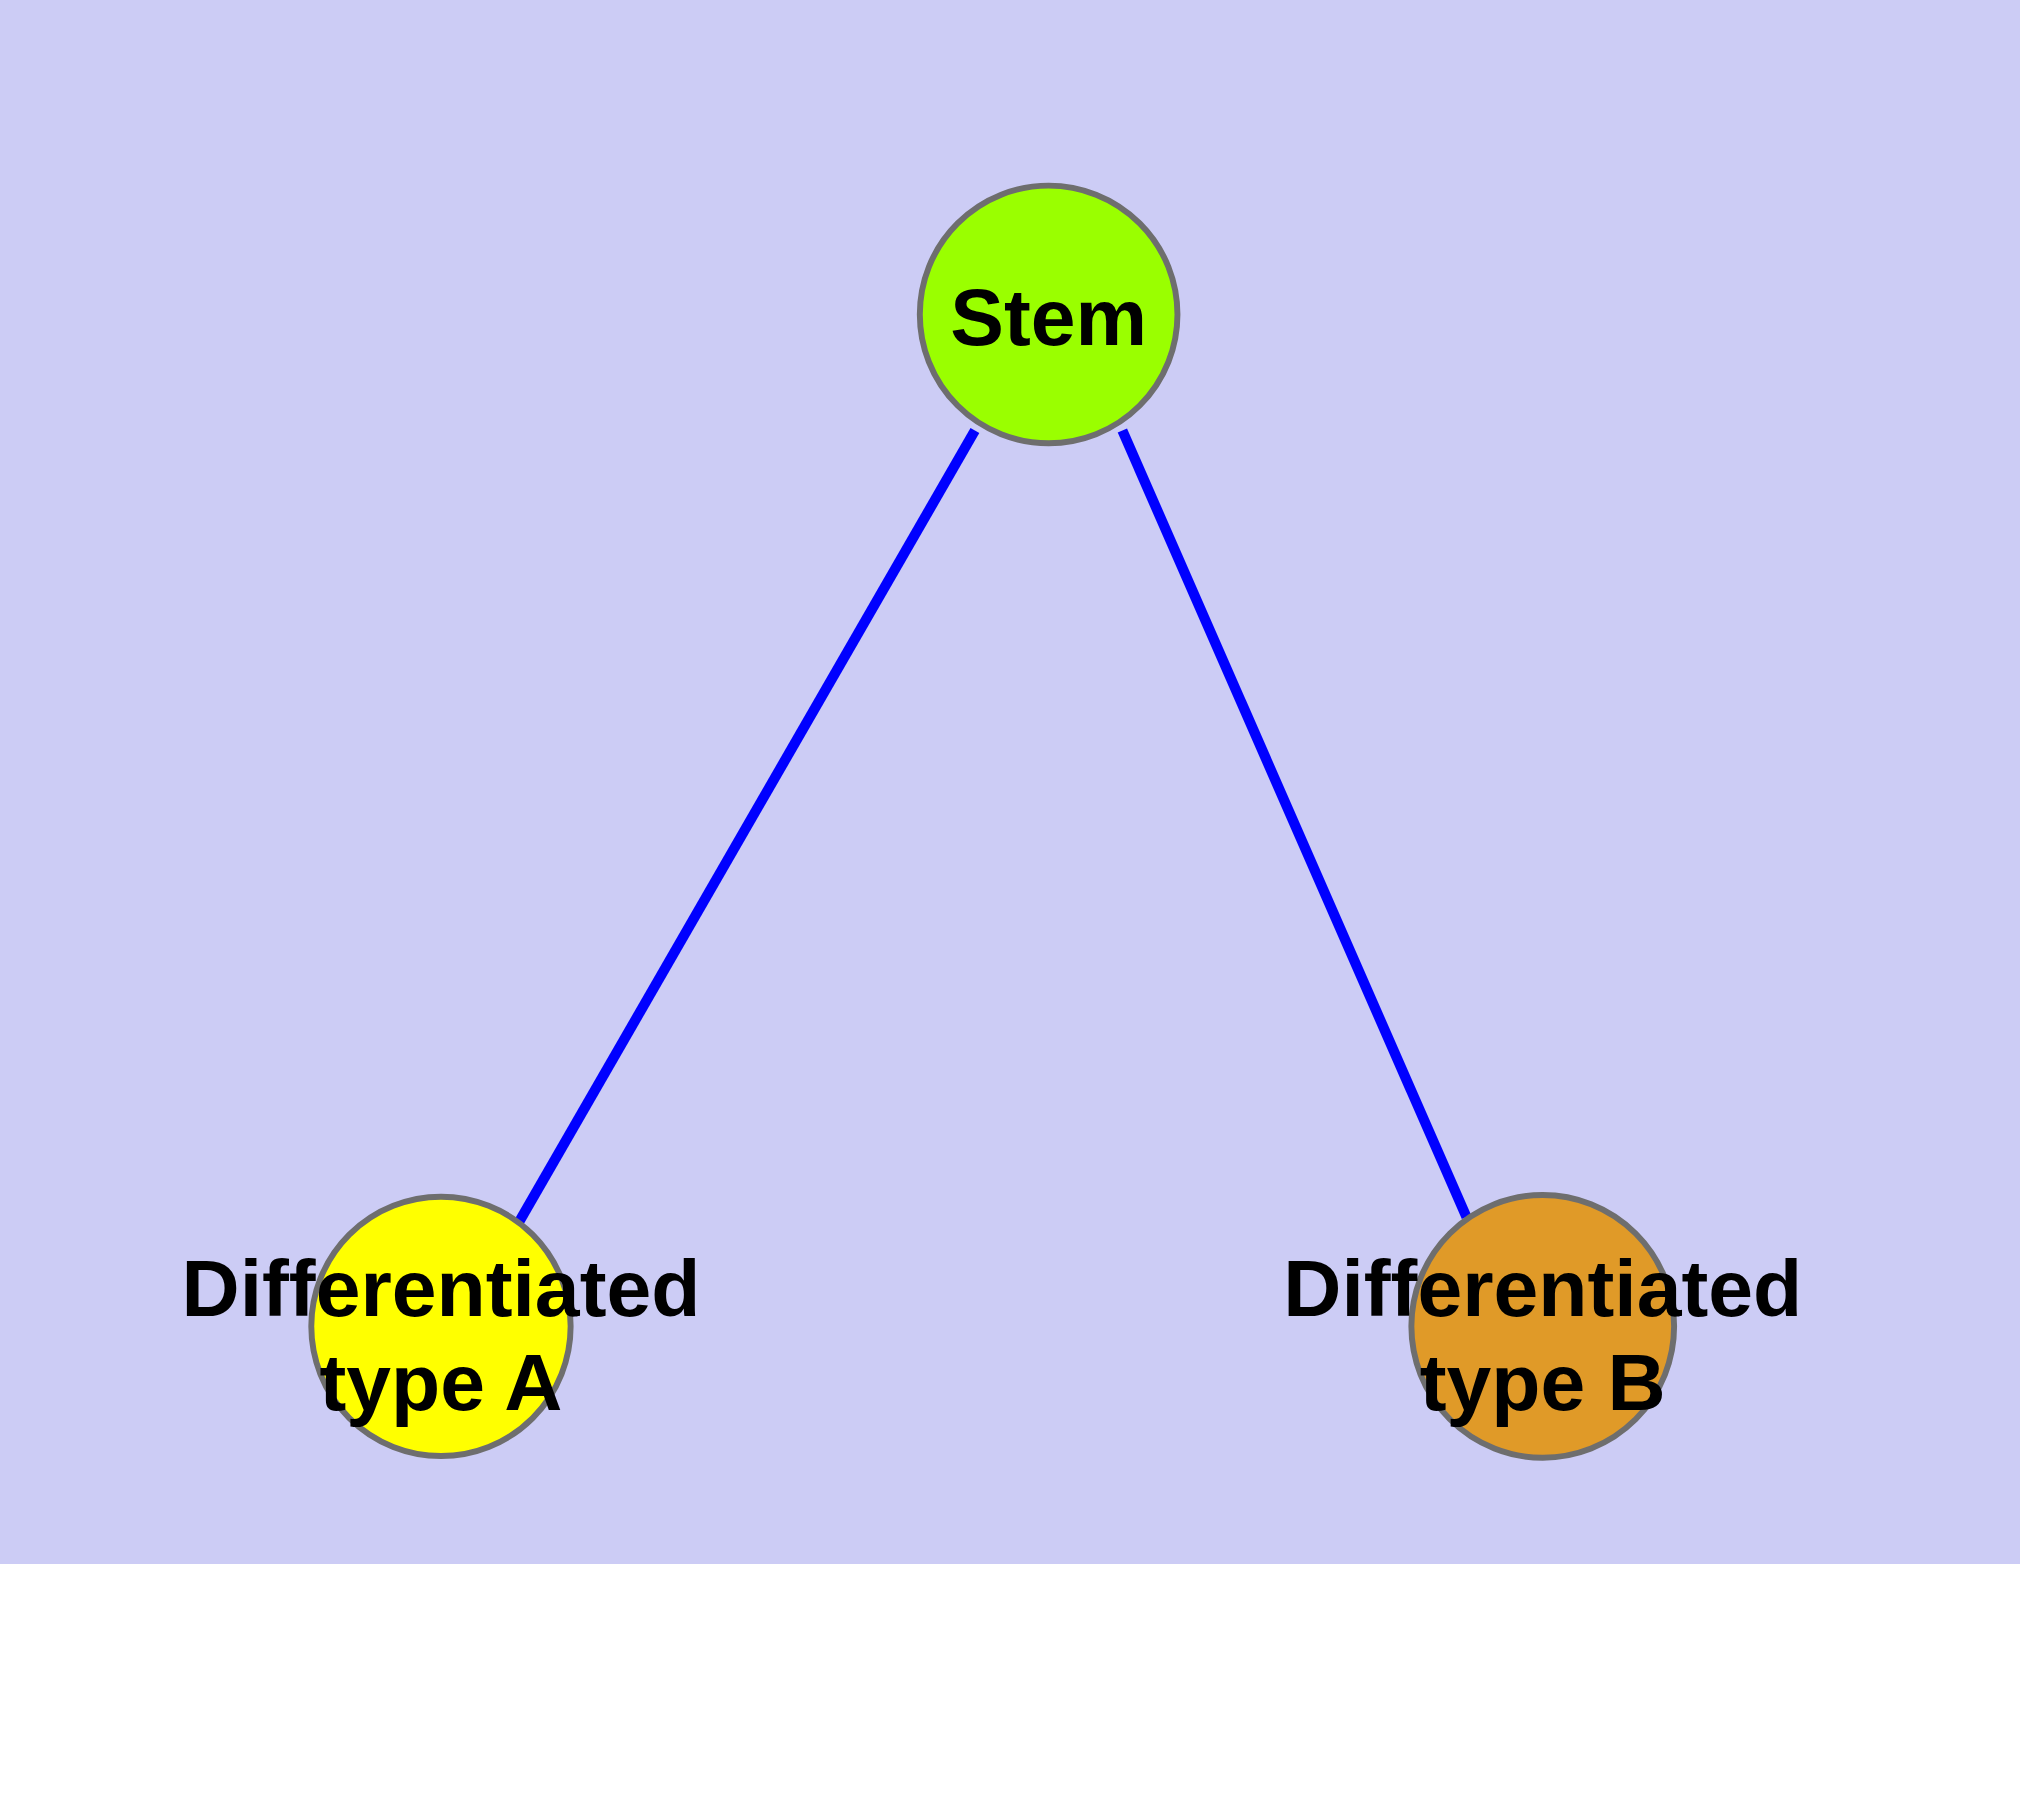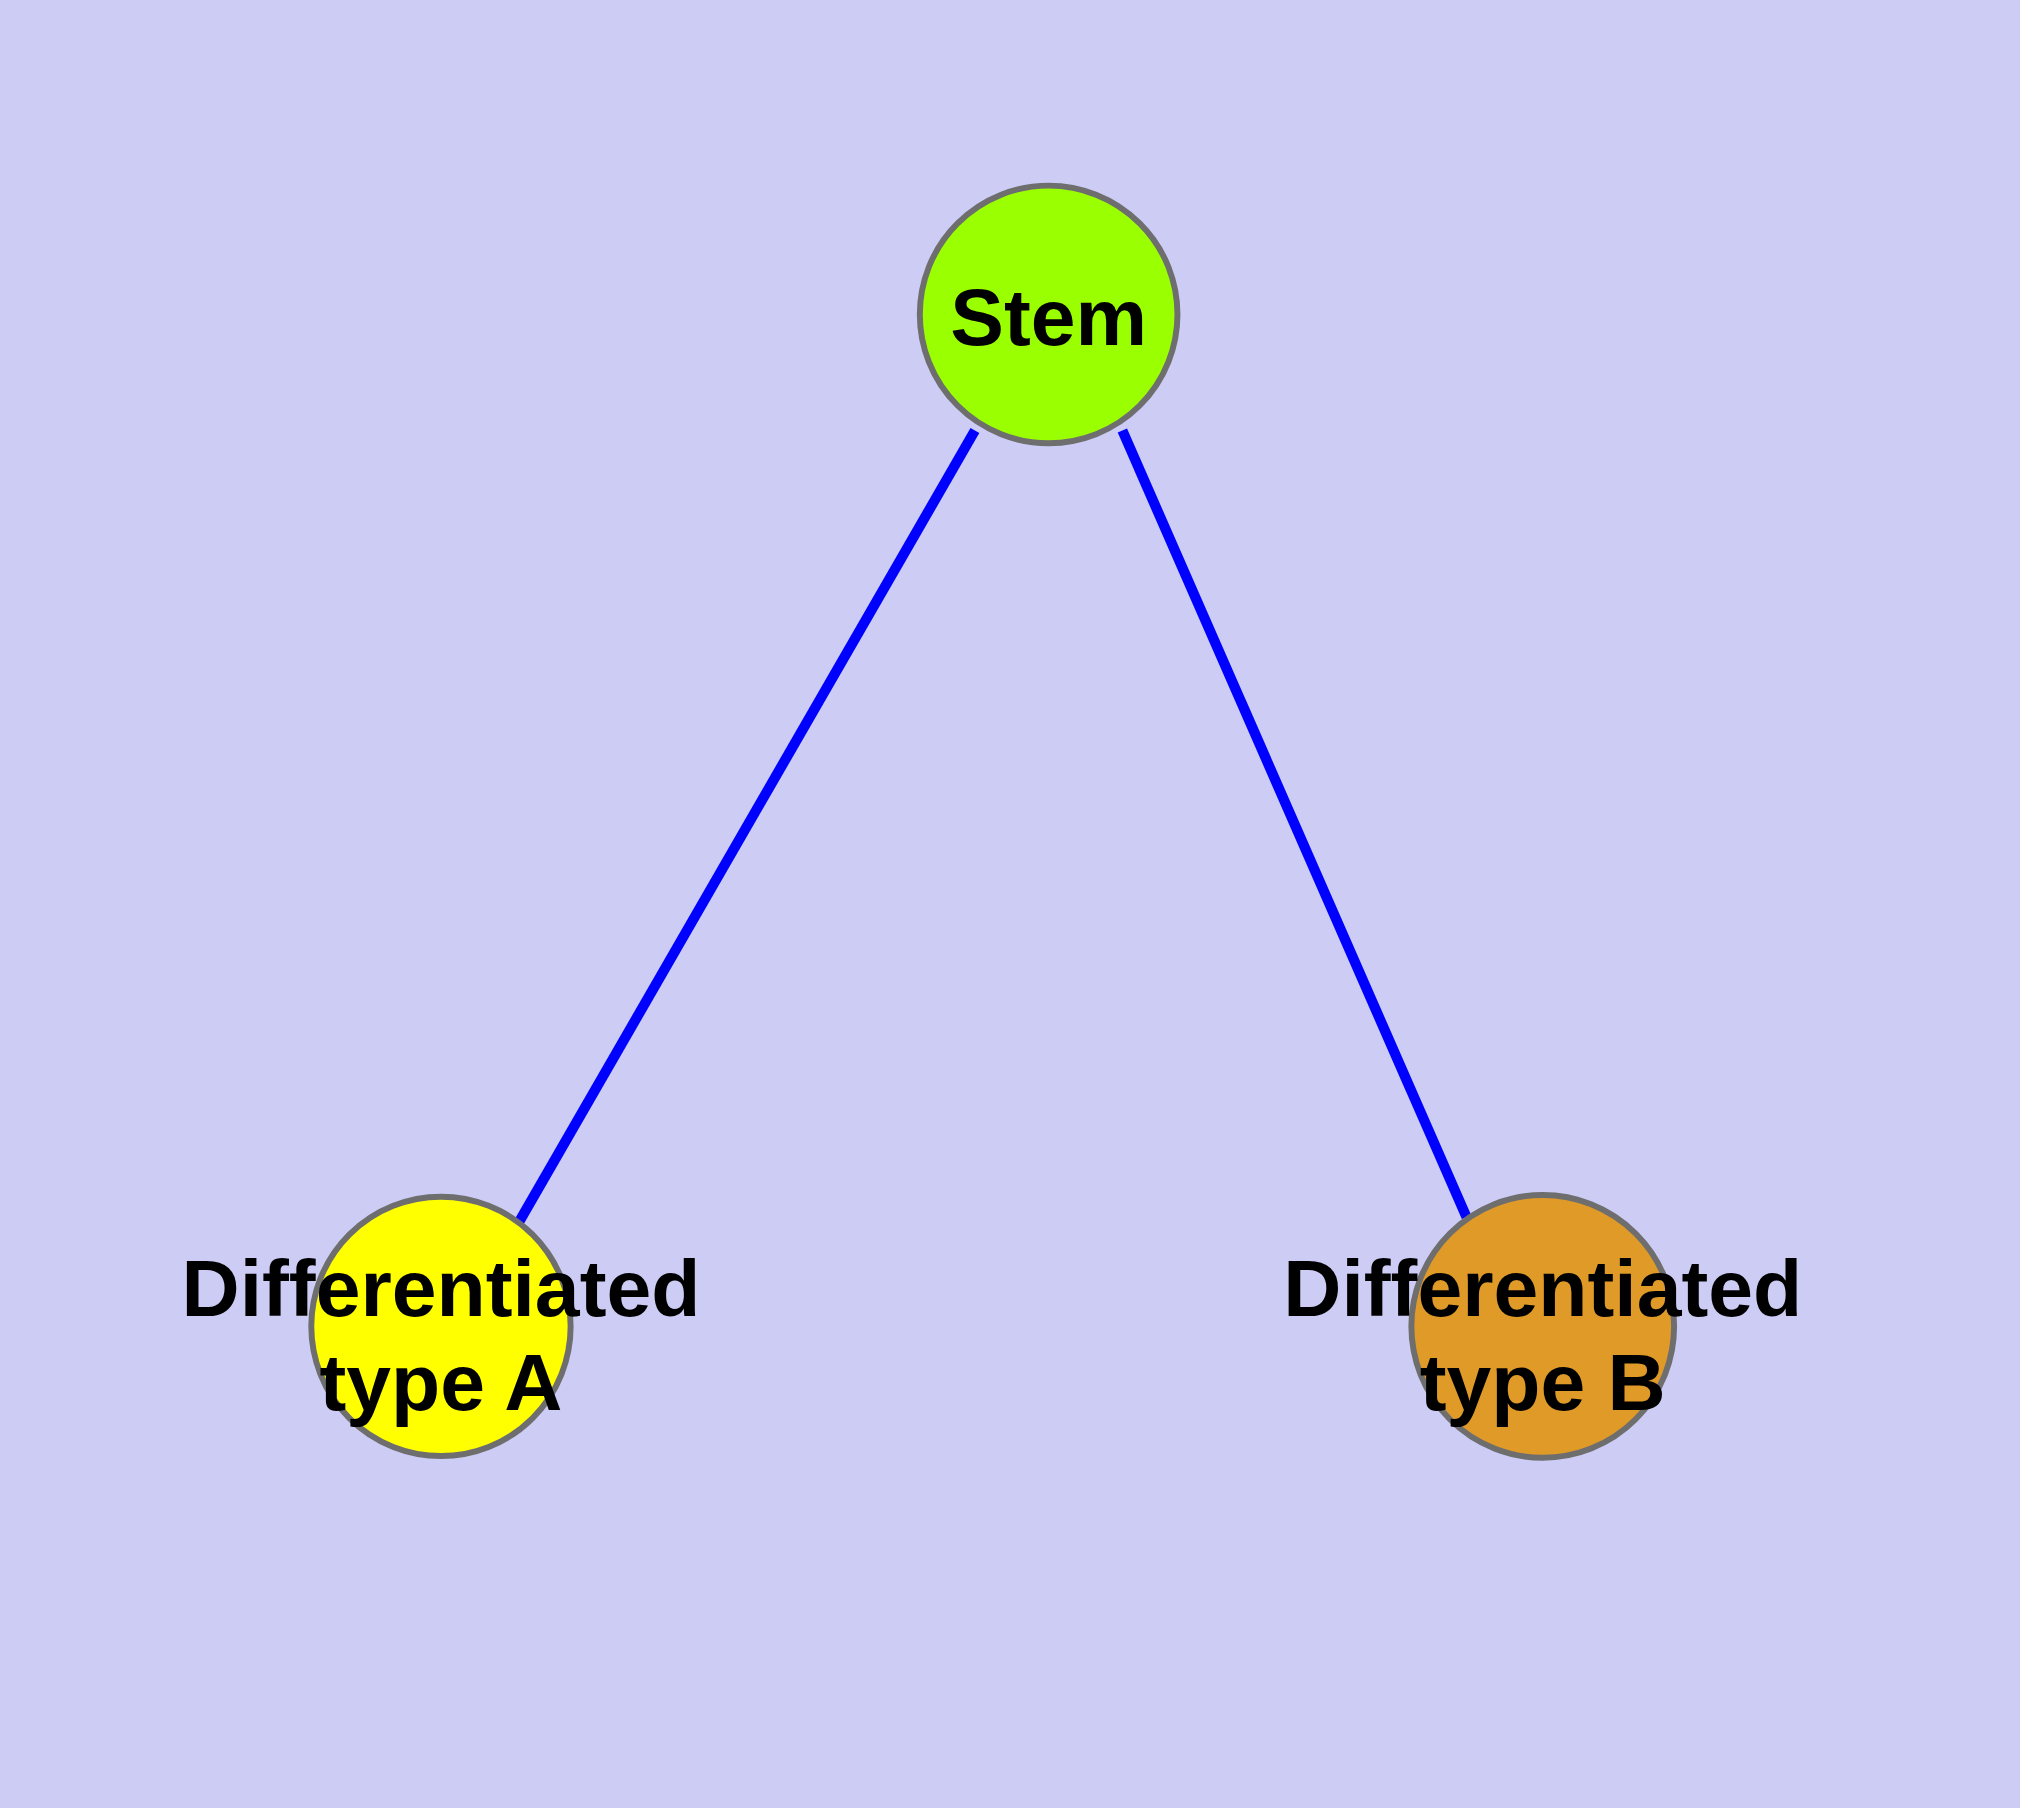--- a/index.html
+++ b/index.html
@@ -3,21 +3,21 @@
 <meta charset="utf-8">
 <style>
   html, body {
     margin: 0;
     padding: 0;
     background: #ffffff;
   }
   #canvas {
     position: relative;
     width: 2021px;
-    height: 1808px;
+    height: 1564px;
     overflow: hidden;
     font-family: "Liberation Sans", "DejaVu Sans", sans-serif;
   }
   #plot-background {
     position: absolute;
     left: 0;
     top: 0;
     width: 2021px;
     height: 1812px;
     background: #ccccf5;

